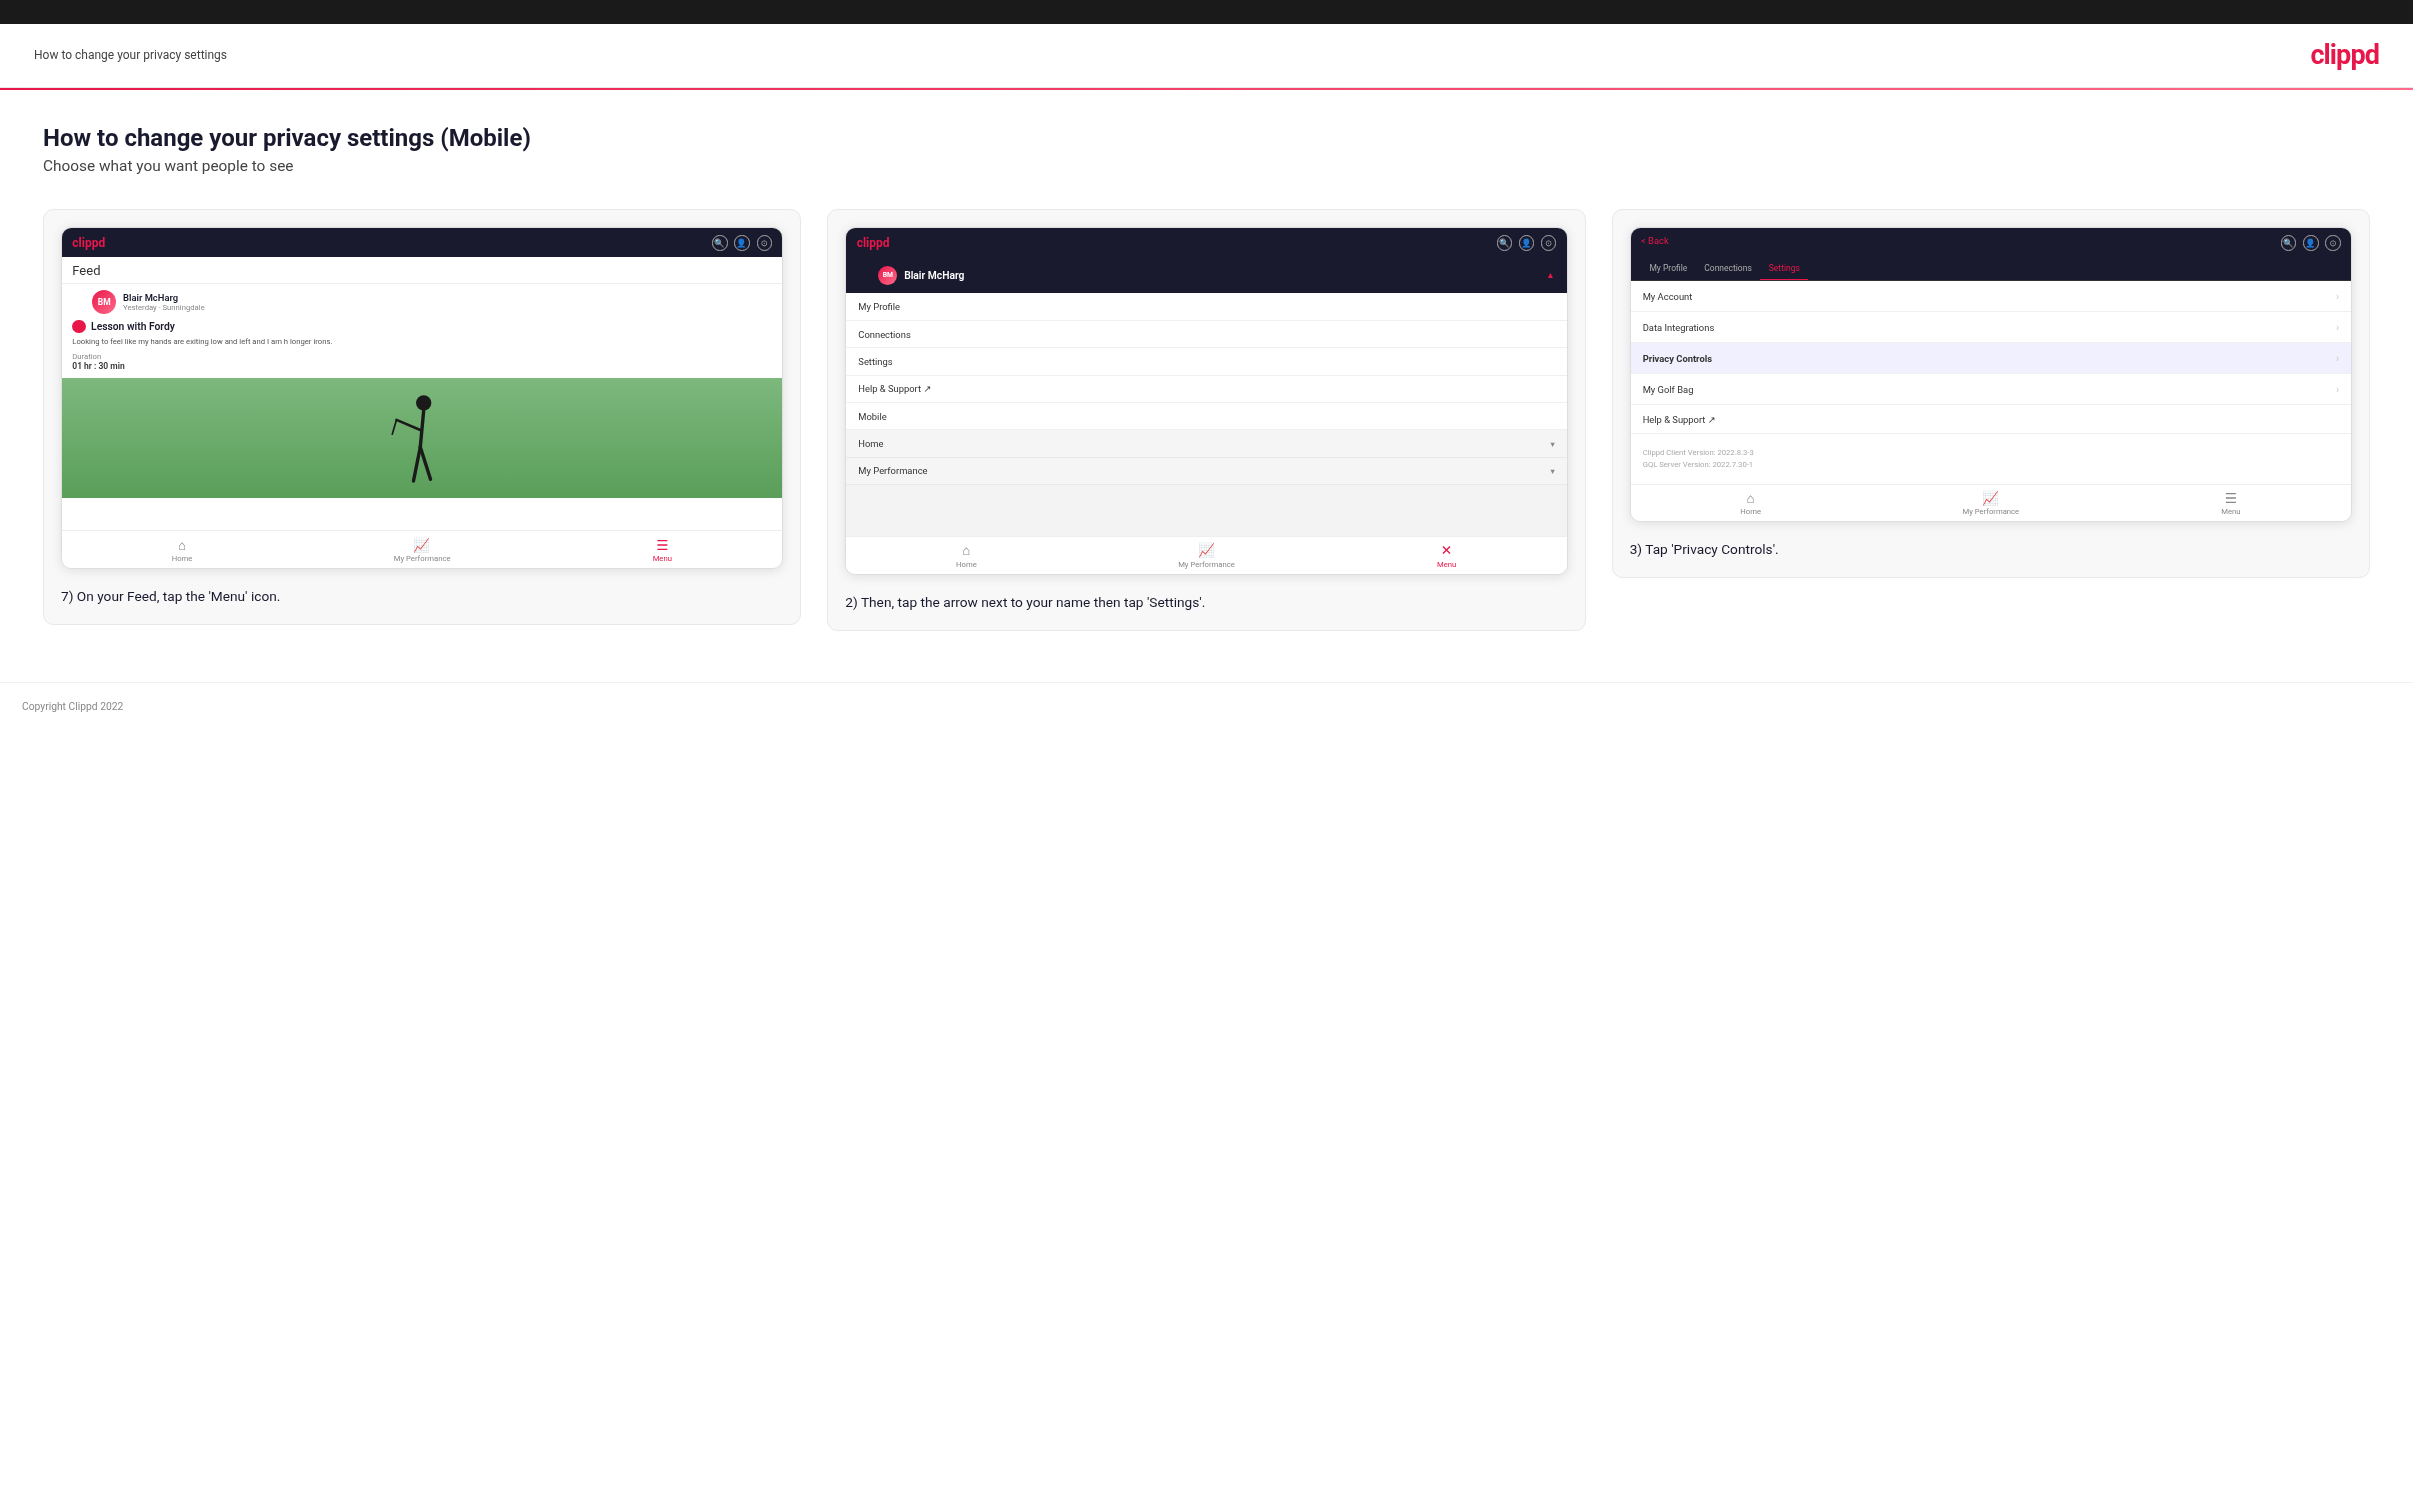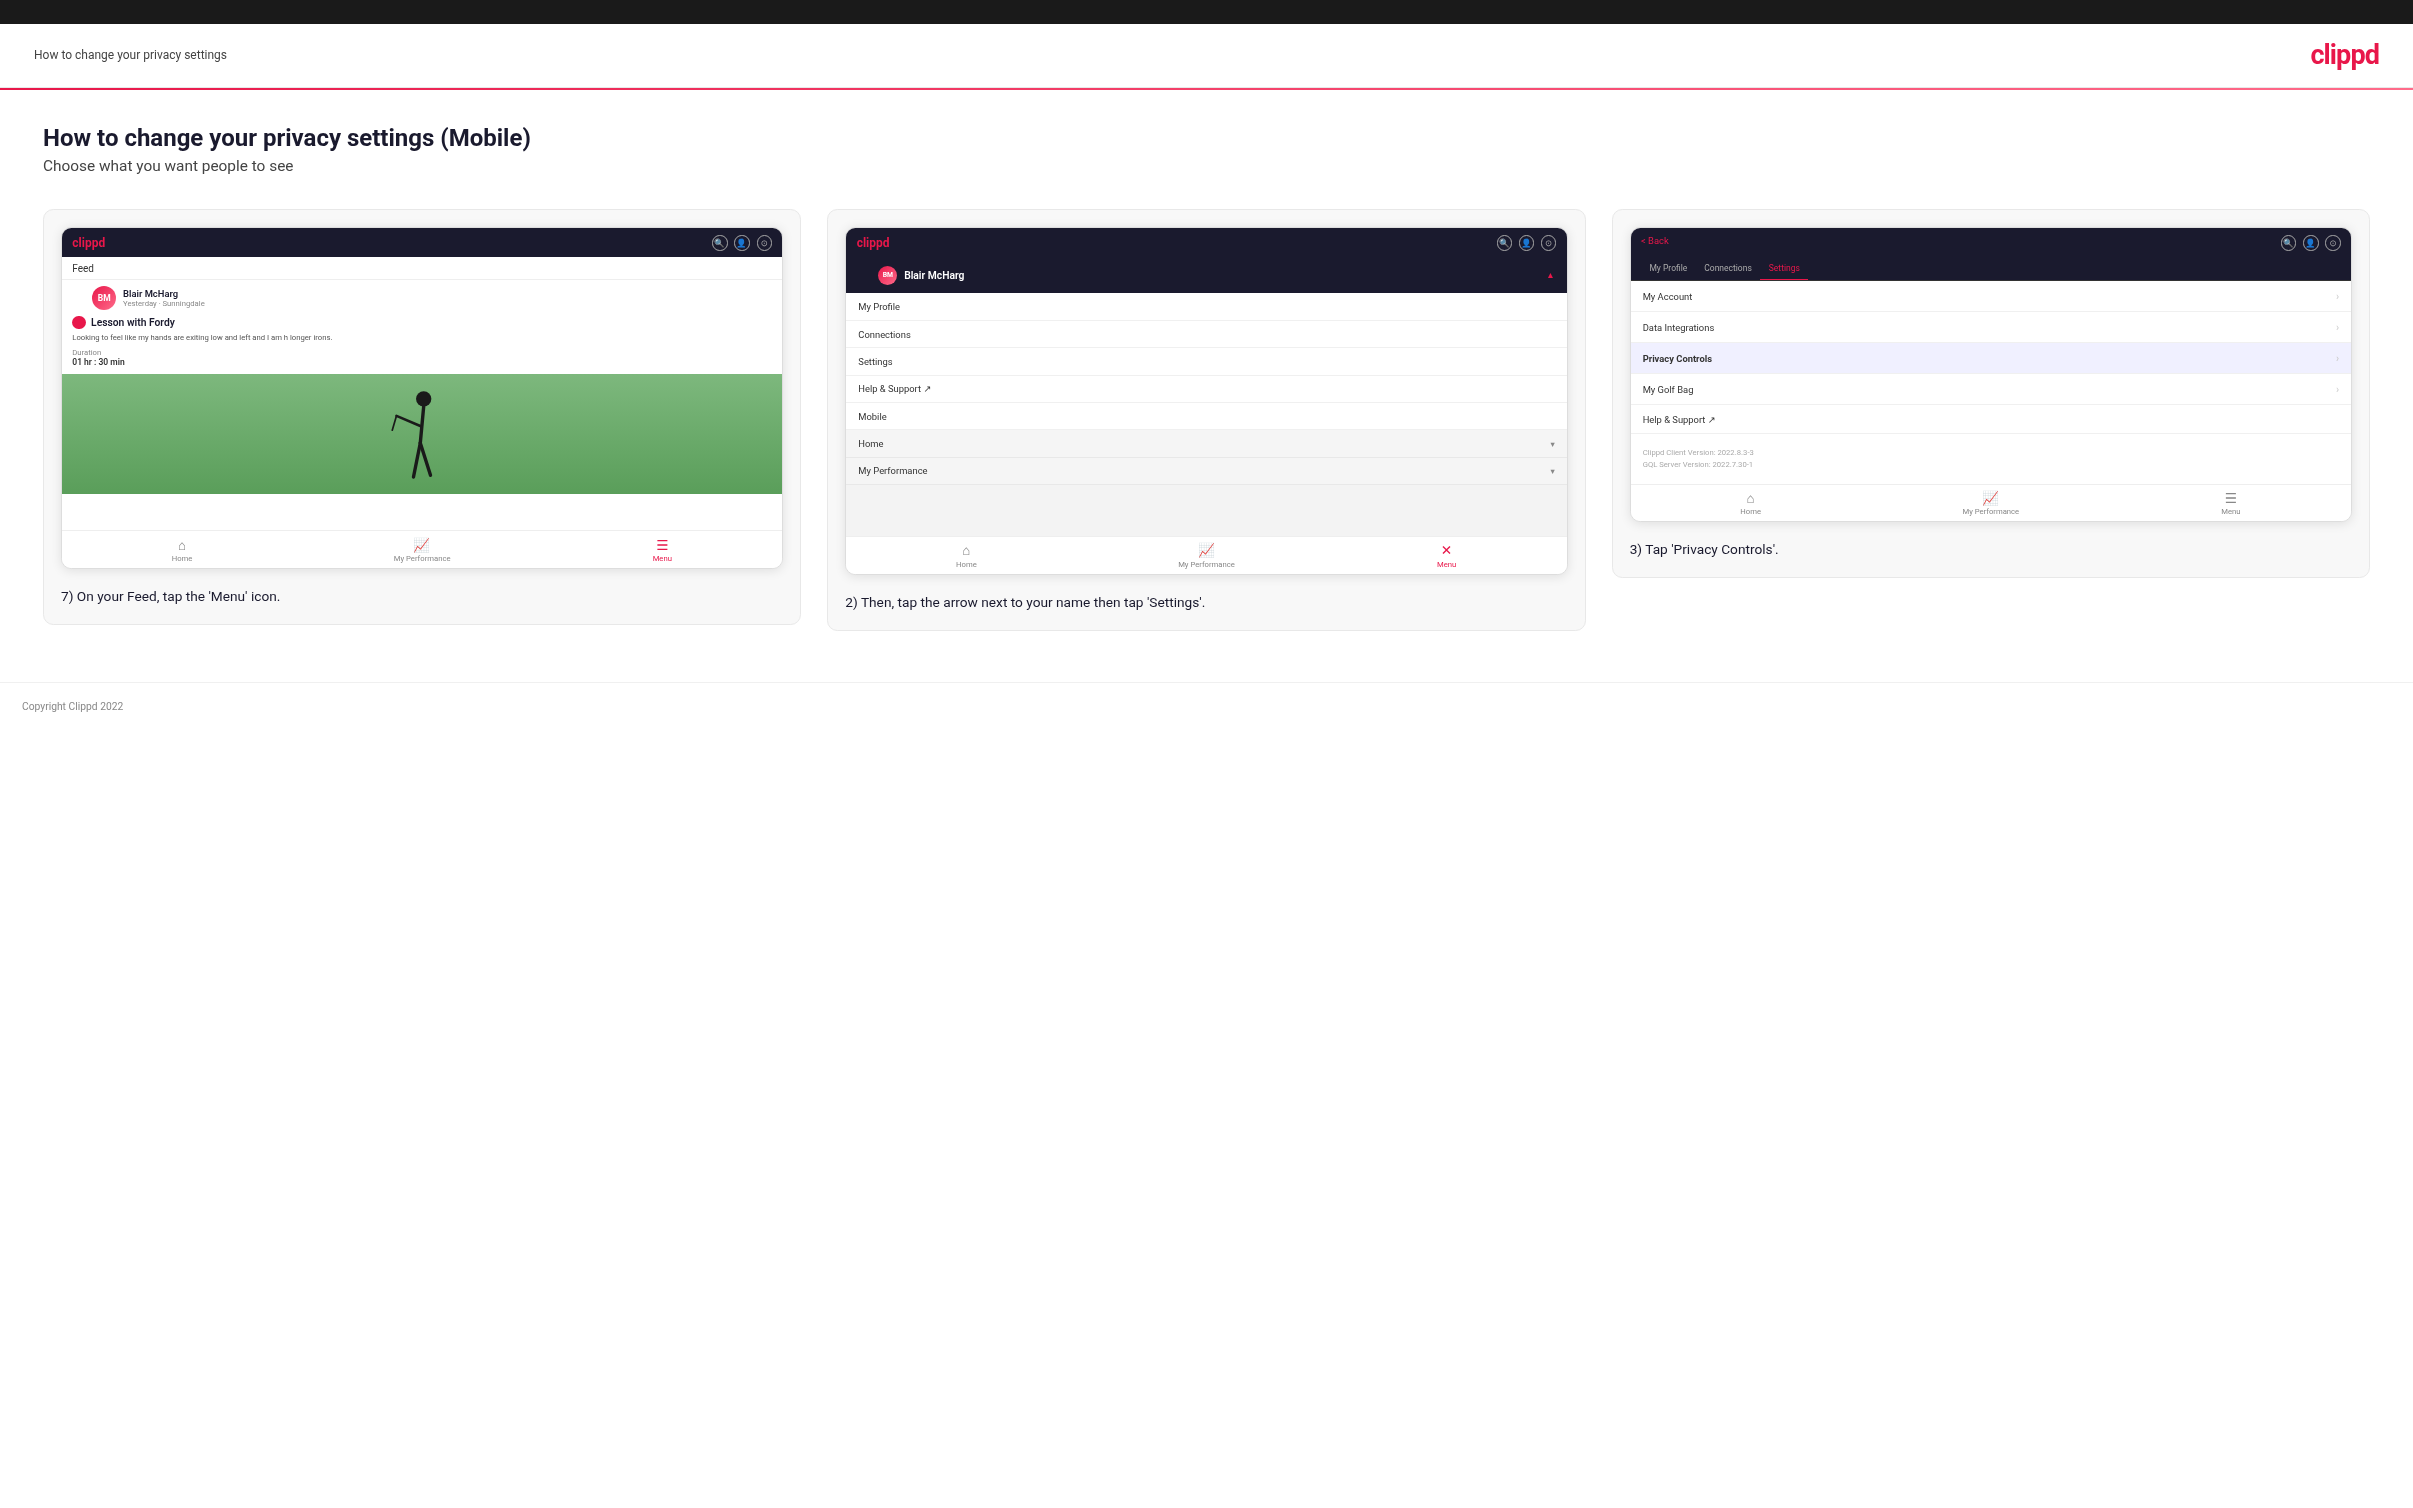--- a/index.html
+++ b/index.html
@@ -126,21 +126,21 @@
 
     
     .phone-content {
       background: #ffffff;
       min-height: 273px;
     }
 
     
     .feed-tab {
       padding: 5.1px 10.3px;
-      font-size: 10px;
+      font-size: 13px;
       color: #333;
       border-bottom: 0.9px solid #eee;
     }
     .feed-post {
       padding: 6.8px 10.3px;
     }
     .post-header {
       display: flex;
       align-items: center;
       gap: 6.8px;

